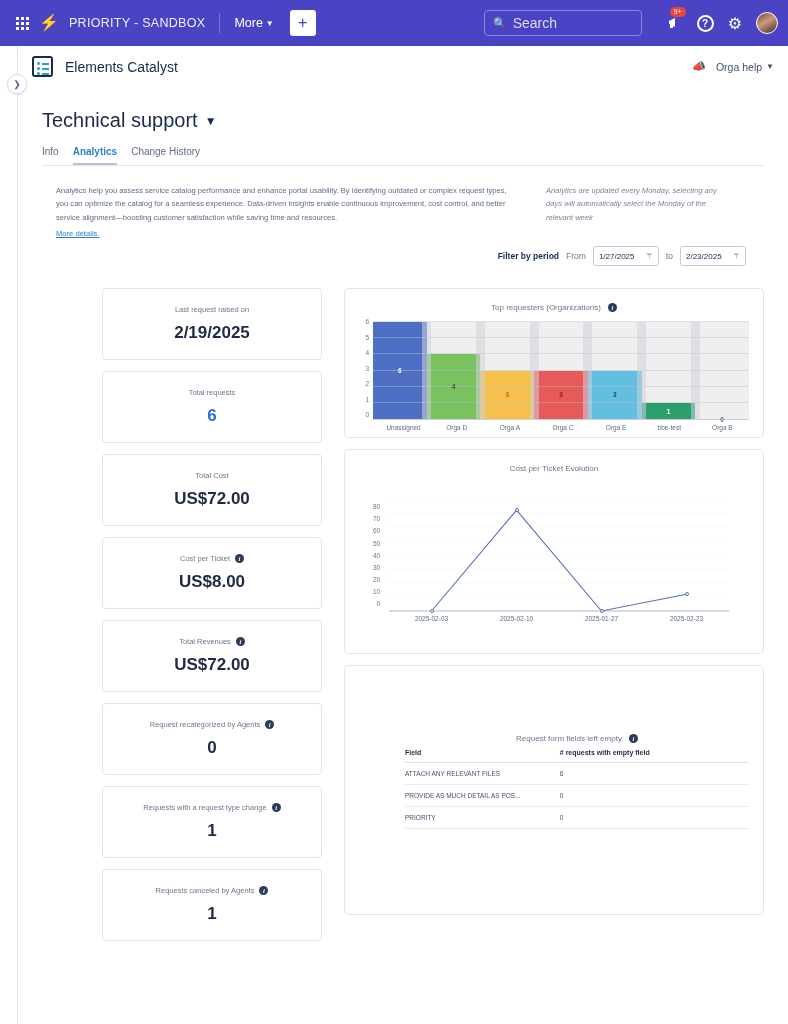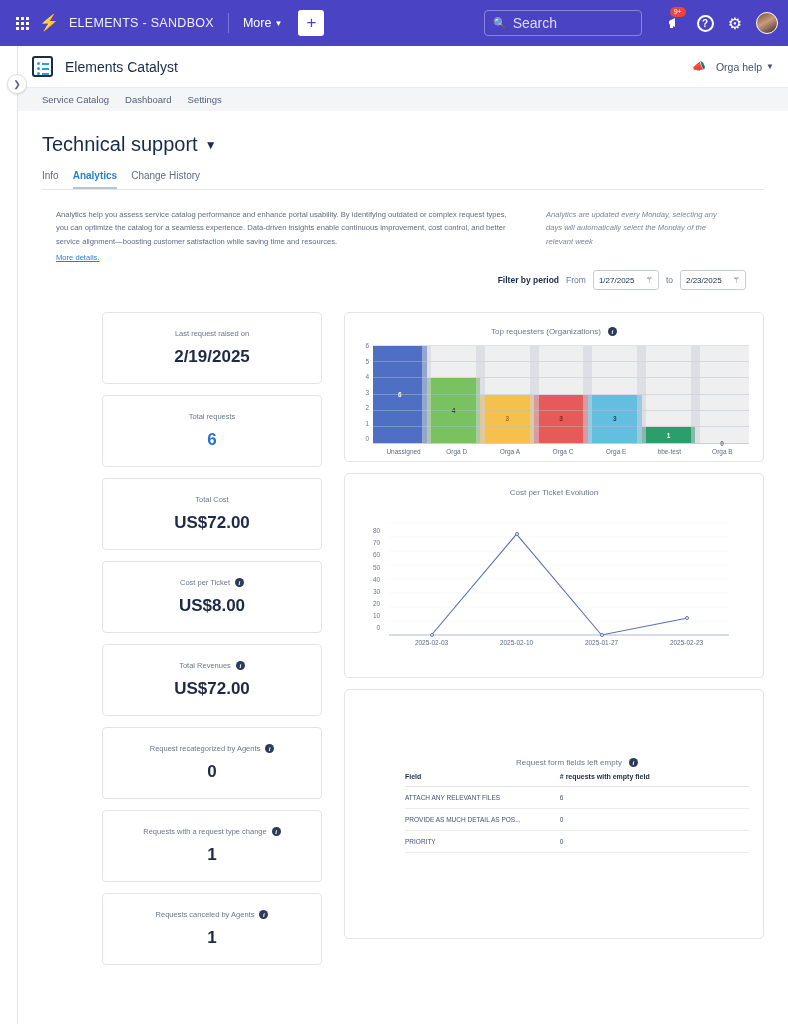--- a/index.html
+++ b/index.html
@@ -232,21 +232,21 @@
         <i></i>
         <i></i>
         <i></i>
         <i></i>
         <i></i>
         <i></i>
         <i></i>
         <i></i>
     </div>
     <div class="bolt-icon">⚡</div>
-    <div class="org-name">ELEMENTS - SANDBOX</div>
+    <div class="org-name">PRIORITY - SANDBOX</div>
     <div class="divider-v"></div>
     <div class="more-btn">
       <span>More</span>
       <span class="caret">▼</span>
     </div>
     <div class="plus-btn">+</div>
   </div>
 
   <div class="topnav-center">
     <span class="search-glyph">🔍</span>
@@ -282,25 +282,20 @@
       <div class="app-title">Elements Catalyst</div>
       <div class="header-right">
         <span class="mega-sm">📣</span>
         <span class="findhelp">
           <span>Orga help</span>
           <span class="caret">▼</span>
         </span>
       </div>
     </div>
 
-    <div class="subnav">
-      <div class="subnav-item">Service Catalog</div>
-      <div class="subnav-item">Dashboard</div>
-      <div class="subnav-item">Settings</div>
-    </div>
 
     <div class="content">
 
       <div class="page-title">
         <span>Technical support</span>
         <span class="caret">▼</span>
       </div>
 
       <div class="tabs">
         <div class="tab">Info</div>

